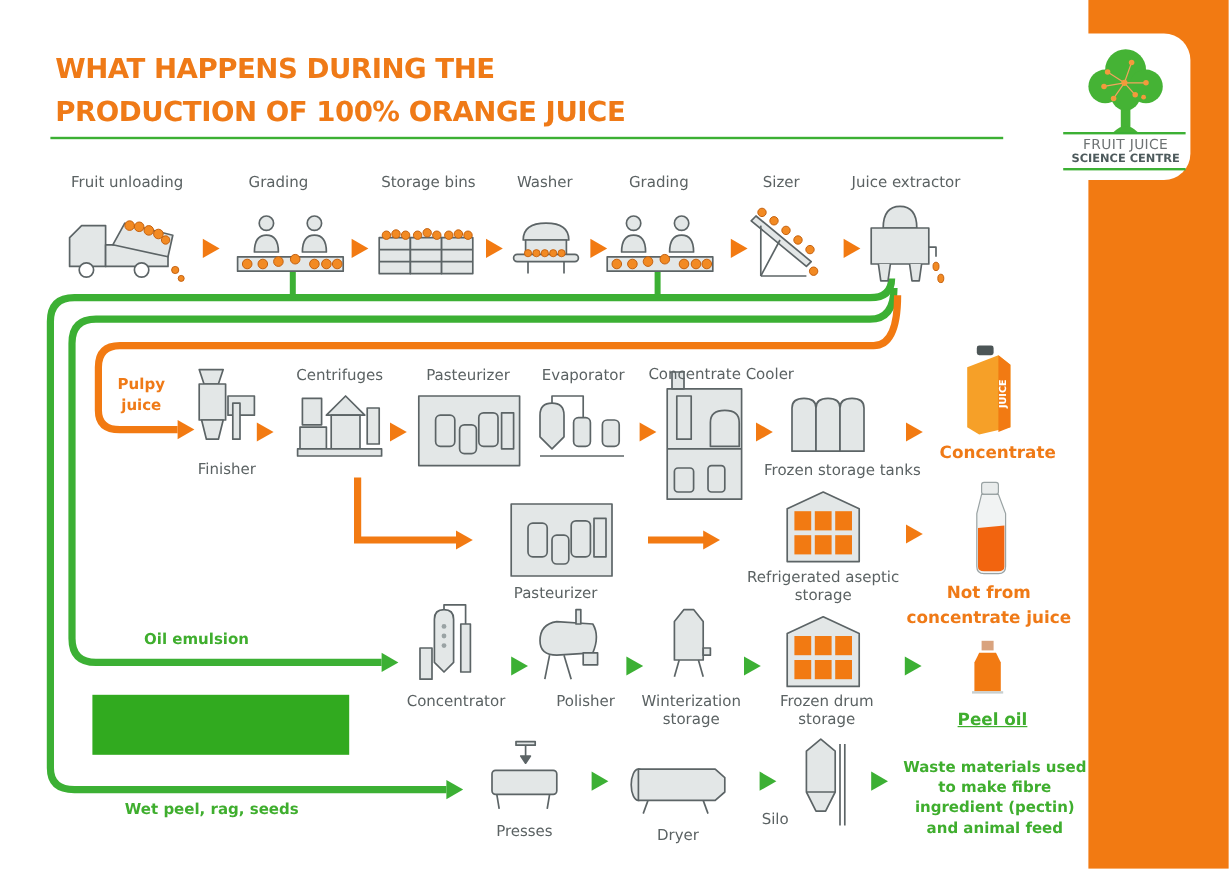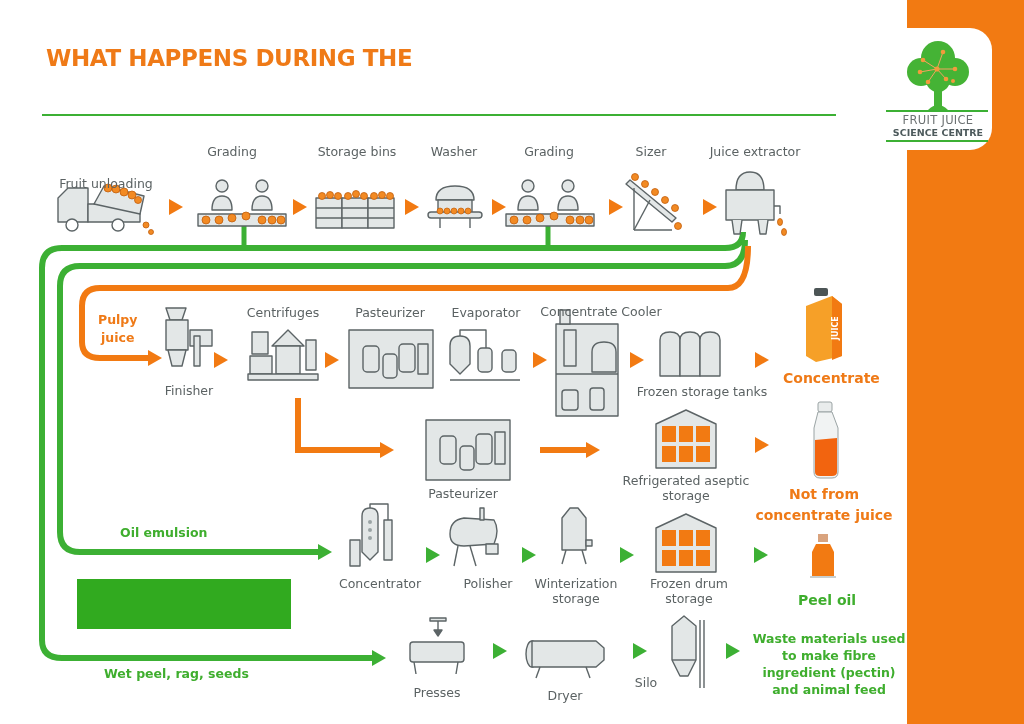--- a/index.html
+++ b/index.html
@@ -52,20 +52,21 @@
     </g>
   </g>
 </svg>
 <div class="logo-line" style="top:110px;"></div>
 <div class="logo-title1">FRUIT JUICE</div>
 <div class="logo-title2">SCIENCE CENTRE</div>
 <div class="logo-line" style="top:140px;"></div>
 
 <div class="title">
   <div>WHAT HAPPENS DURING THE</div>
+  <div>PRODUCTION OF 100% ORANGE JUICE</div>
 </div>
 <div class="title-rule"></div>
 
 <svg class="overlay" width="1024" height="724">
   <g fill="none" stroke-linecap="butt">
 
     <path d="M743 232 Q743 248 725 248 L62 248 Q42 248 42 268 L42 640 Q42 658 62 658 L372 658" stroke="#3cb034" stroke-width="6"></path>
 
     <path d="M745 240 Q745 266 725 266 L80 266 Q60 266 60 286 L60 532 Q60 552 80 552 L318 552" stroke="#3cb034" stroke-width="6"></path>
 
@@ -370,21 +371,21 @@
     <path d="M818 412 L814 428 L814 472 Q814 478 820 478 L832 478 Q838 478 838 472 L838 428 L832 412 Z" fill="#f1f3f3" stroke="#9aa3a4"></path>
     <path d="M815 440 L837 438 L837 472 Q837 476 832 476 L820 476 Q815 476 815 472 Z" fill="#f2640f"></path>
   </g>
   <g>
     <rect x="818" y="534" width="10" height="8" fill="#d9a37e"></rect>
     <path d="M816 544 L830 544 L834 552 L834 576 L812 576 L812 552 Z" fill="#f27a12"></path>
     <rect x="810" y="576" width="26" height="2" fill="#c9cfcf"></rect>
   </g>
 </svg>
 
-<div class="lbl lbl-c" style="left:106px; top:144px;margin-top:32px;">Fruit unloading</div>
+<div class="lbl lbl-c" style="left:106px; top:144px;">Fruit unloading</div>
 <div class="lbl lbl-c" style="left:232px; top:144px;">Grading</div>
 <div class="lbl lbl-c" style="left:357px; top:144px;">Storage bins</div>
 <div class="lbl lbl-c" style="left:454px; top:144px;">Washer</div>
 <div class="lbl lbl-c" style="left:549px; top:144px;">Grading</div>
 <div class="lbl lbl-c" style="left:651px; top:144px;">Sizer</div>
 <div class="lbl lbl-c" style="left:755px; top:144px;">Juice extractor</div>
 
 <div class="olbl" style="left:98px; top:311px; font-size:12.5px; line-height:18px;">
   <div>Pulpy</div>
   <div>juice</div>
@@ -411,21 +412,21 @@
 <div class="lbl lbl-c" style="left:380px; top:576px;">Concentrator</div>
 <div class="lbl lbl-c" style="left:488px; top:576px;">Polisher</div>
 <div class="lbl lbl-c" style="left:576px; top:576px;">
   <div>Winterization</div>
   <div>storage</div>
 </div>
 <div class="lbl lbl-c" style="left:689px; top:576px;">
   <div>Frozen drum</div>
   <div>storage</div>
 </div>
-<div class="glbl" style="left:798px; top:592px; font-size:14px;">Peel oil</div>
+<div class="glbl" style="left:798px; top:592px; font-size:14px;text-decoration:underline;">Peel oil</div>
 
 <div class="sust-box">
 </div>
 
 <div class="glbl" style="left:104px; top:665px;">Wet peel, rag, seeds</div>
 <div class="lbl lbl-c" style="left:437px; top:685px;">Presses</div>
 <div class="lbl lbl-c" style="left:565px; top:688px;">Dryer</div>
 <div class="lbl lbl-c" style="left:646px; top:675px;">Silo</div>
 <div class="glbl" style="left:829px; top:630px; transform:translateX(-50%);">
   <div>Waste materials used</div>

